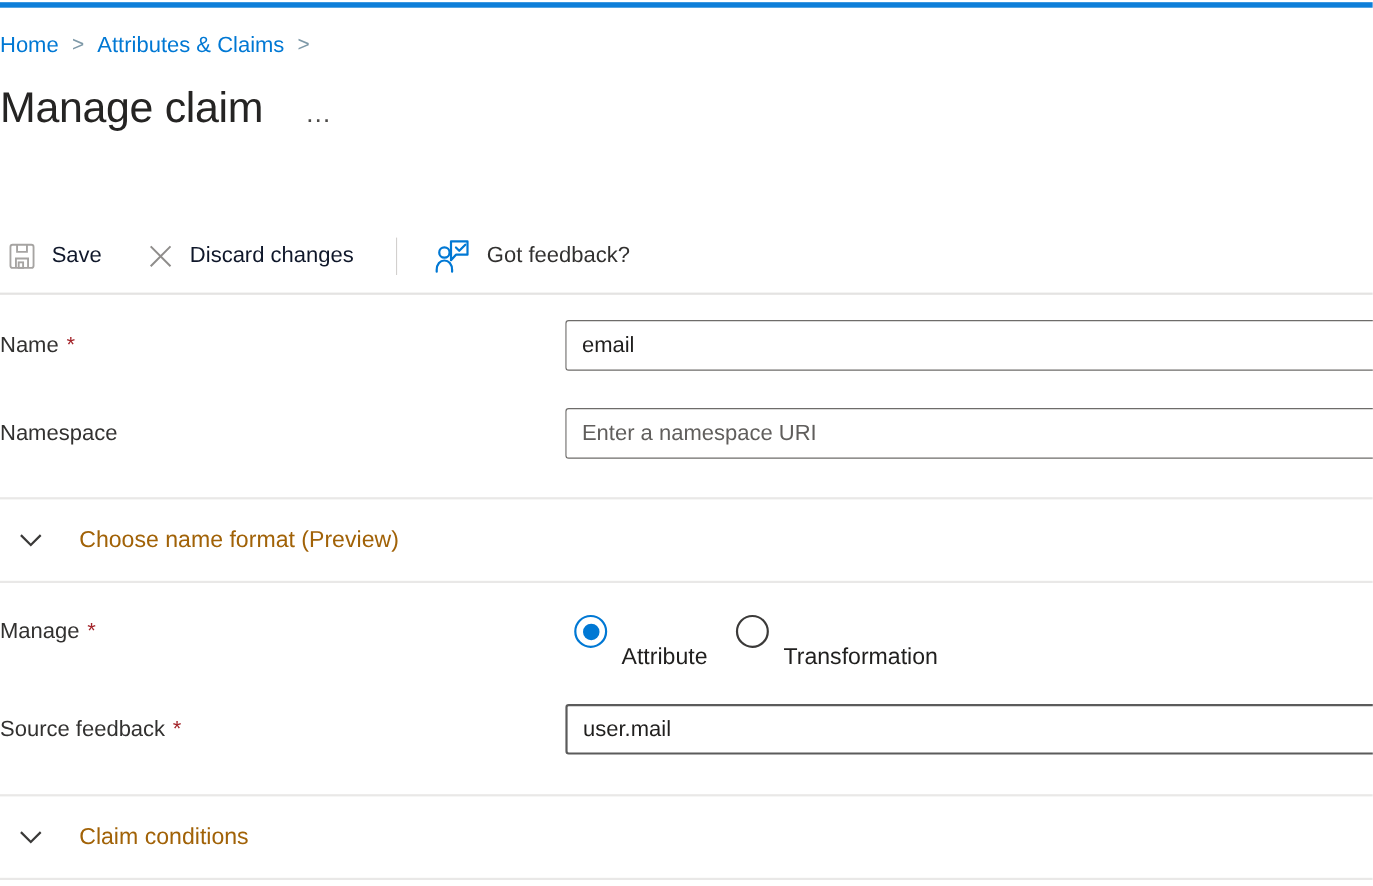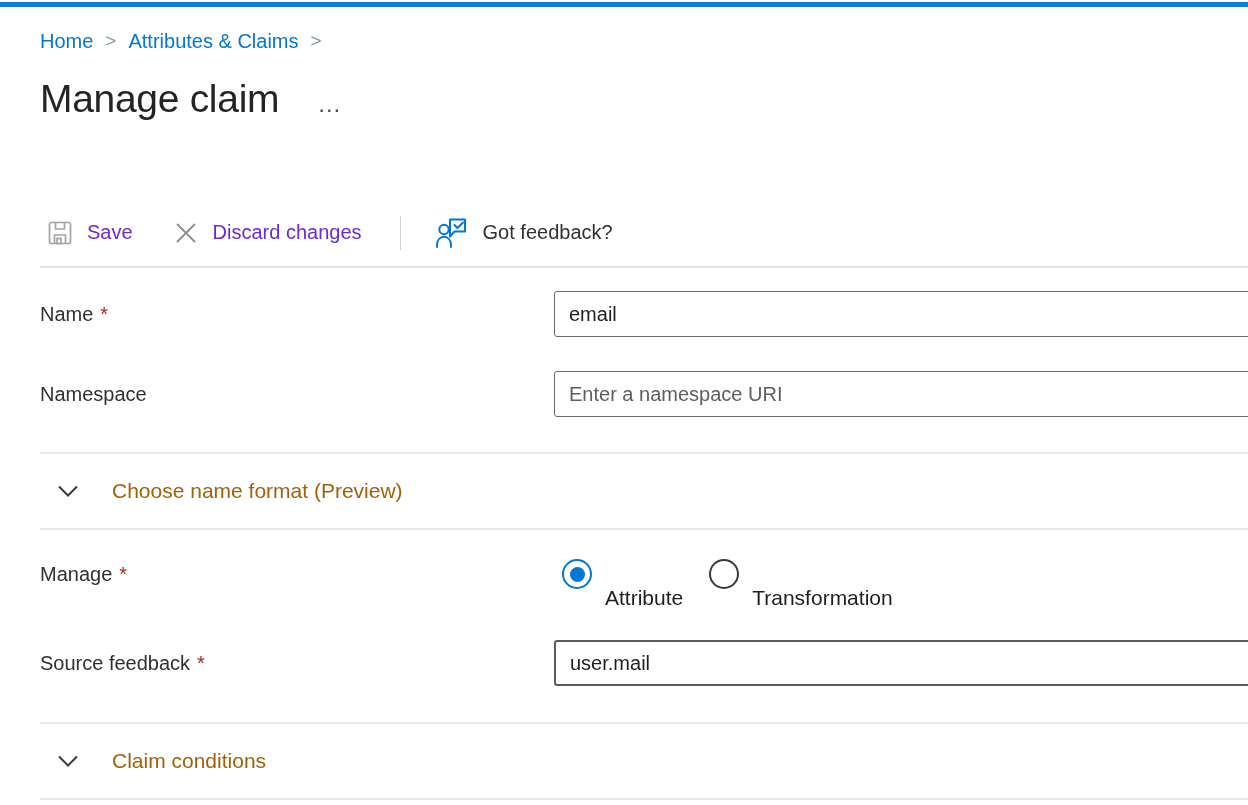--- a/index.html
+++ b/index.html
@@ -1,34 +1,34 @@
 <!DOCTYPE html>
 <html><head>
 <meta charset="utf-8">
 <style>
   * { margin:0; padding:0; box-sizing:border-box; }
   html,body { width:1248px; height:805px; overflow:hidden; background:#fff;
     font-family:"Liberation Sans", sans-serif; color:#323130; }
   .top-accent { margin-top:2px; height:5px; background:#0e7fd9; }
-  .content { padding-left:40px; }
+  .content { }
 
   
   .breadcrumb { margin-top:21px; font-size:20px; line-height:26px; display:flex; align-items:center; gap:12px; }
   .crumb { color:#0078d4; text-decoration:none; cursor:pointer; }
   .crumb-sep { color:#7e99a8; font-size:19px; }
 
   
   .title-row { margin-top:20px; height:50px; display:flex; align-items:center; }
   .page-title { font-size:39px; font-weight:400; color:#252423; letter-spacing:-0.3px; }
   .more-btn { margin-left:38px; margin-top:10px; font-size:24px; color:#4c4a48; letter-spacing:2px; cursor:pointer; line-height:10px; }
 
   
   .toolbar { margin-top:86px; height:45px; display:flex; align-items:center; font-size:20px; }
   .tb-item { display:flex; align-items:center; gap:13px; cursor:pointer; }
-  .tb-item.disabled { color:#6d28d9; cursor:default; }
+  .tb-item.disabled { color:#0f172a; cursor:default; }
   .tb-item.enabled { color:#323130;justify-content:center; }
   .tb-save { margin-left:6px; }
   .tb-discard { margin-left:40px;gap:14px; }
   .tb-vdiv { width:1px; height:34px; background:#d2d0ce; margin:0 34px 0 38px; }
   .rule { height:2px; background:#e4e3e2; margin-top:11px; }
 
   
   .form-row { position:relative; display:flex; align-items:center; }
   .row-name { margin-top:23px; height:46px; }
   .row-namespace { margin-top:34px; height:46px; }

